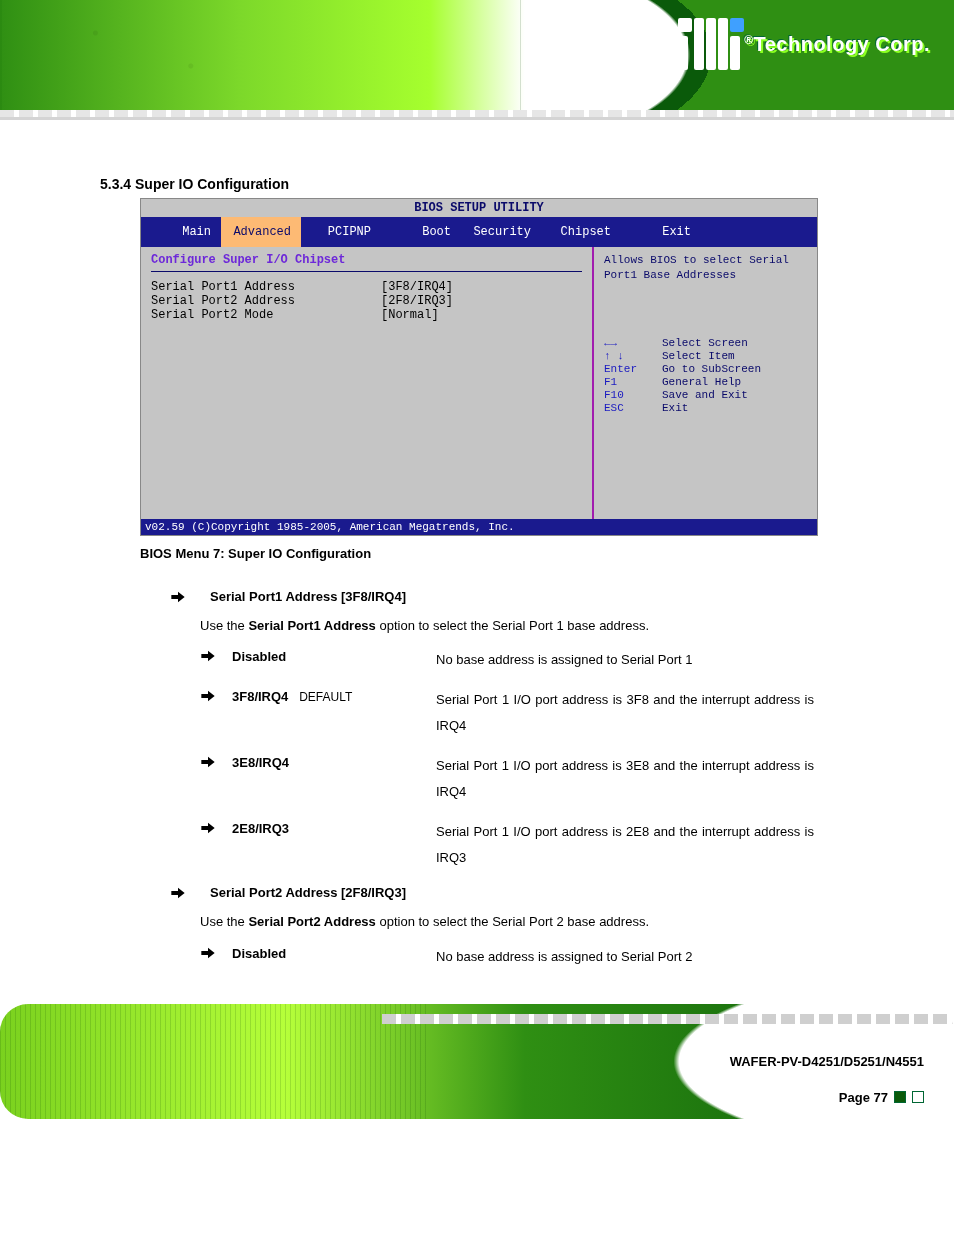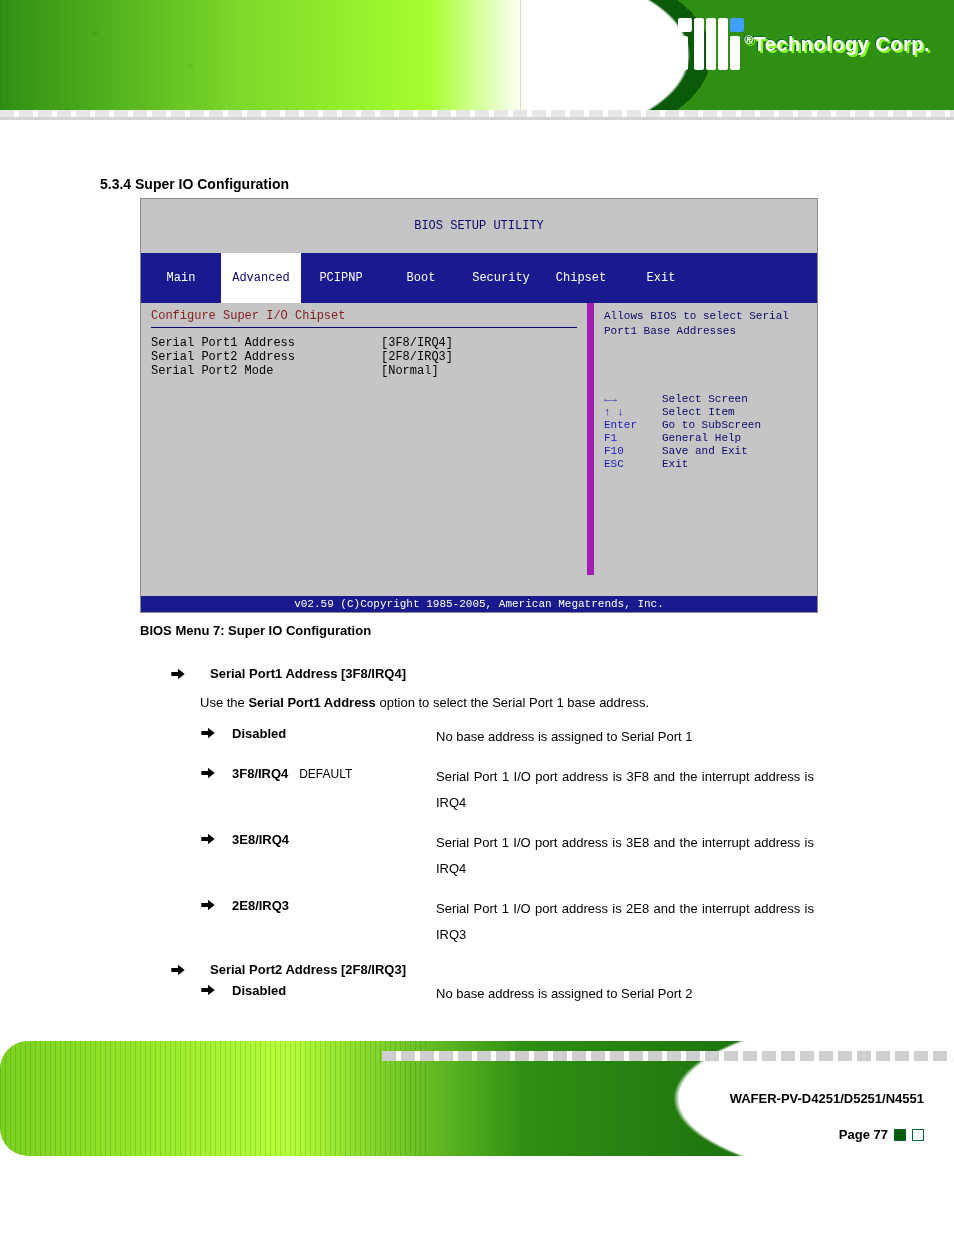--- a/index.html
+++ b/index.html
@@ -93,61 +93,61 @@
     margin-left:0;
     background:#c5c5c5;
     border:1px solid #888;
     font-family: "Courier New", monospace;
     font-size:12px;
     color:#000;
   }
   .bios .hdr {
     background:#c5c5c5;
     color:#0a0a6a;
-    padding:20px 6px;
+    padding:2px 6px;
     display:flex; justify-content:space-between;
-    font-weight:normal;
+    font-weight:bold;
   }
   .bios .tabs {
     display:flex;
     background:#1a1a8e;
     color:#fff;
   }
-  .bios .tabs .tab { padding:18px 10px; min-width:60px; text-align:center;}
-  .bios .tabs .tab.active { background:#ffffff; color:#0a0a6a;}
+  .bios .tabs .tab { padding:8px 10px; min-width:60px; text-align:right;}
+  .bios .tabs .tab.active { background:#fdba74; color:#0a0a6a;}
   .bios .body {
     display:flex;
   }
   .bios .left {
     flex:1;
     padding:6px 10px;
     min-height:260px;
   }
-  .bios .left .title { color:#7f1d1d; font-weight:normal;}
+  .bios .left .title { color:#6d28d9; font-weight:bold;}
   .bios .left hr {
     border:none;border-top:1px solid #0a0a6a;margin:4px 0 8px;
   }
   .bios .left .row {
     display:flex;
   }
   .bios .left .row .lbl { width:230px;}
   .bios .left .row .val {}
   .bios .right {
     width:205px;
-    border-left:7px solid #a21caf;
+    border-left:2px solid #a21caf;
     padding:6px 8px 6px 10px;
     color:#0a0a6a;
     font-size:11px;
   }
   .bios .right .desc { color:#0a0a6a; min-height:84px; line-height:1.35;}
   .bios .right .keys .k { display:flex; gap:8px; margin-bottom:1px;}
   .bios .right .keys .k .sym { color:#1a1ac0; white-space:nowrap; width:50px;}
   .bios .foot {
     background:#1a1a8e; color:#fff;
-    padding:2px 22px; text-align:center; font-size:11px;margin-top:21px;
+    padding:2px 4px; text-align:left; font-size:11px;
   }
   .bios-caption {
     font-weight:bold;
     margin: 10px 0 28px 0;
   }
 
   
   .def-hdr {
     display:flex; align-items:center; gap:24px;
     margin: 6px 0 4px 30px;
@@ -349,20 +349,21 @@
             </div>
           </div>
         </div>
         <div>
           <div class="def-hdr">
             <svg class="arrow-ico" viewBox="0 0 24 20">
               <path d="M2 7 L12 7 L12 2 L22 10 L12 18 L12 13 L2 13 Z" fill="#000"></path>
             </svg>
             <span>Serial Port2 Address [2F8/IRQ3]</span>
           </div>
+          <div class="def-intro"><span>Use the </span><span class="bold">Serial Port2 Address</span><span> option to select the Serial Port 2 base address.</span></div>
           <div class="opts">
             <div class="opt">
               <span class="arrow"><svg class="arrow-ico" viewBox="0 0 24 20">
                   <path d="M2 7 L12 7 L12 2 L22 10 L12 18 L12 13 L2 13 Z" fill="#000"></path>
                 </svg></span>
               <span class="name"><span class="bold">Disabled</span></span>
               <span class="desc">No base address is assigned to Serial Port 2</span>
             </div>
           </div>
         </div>

